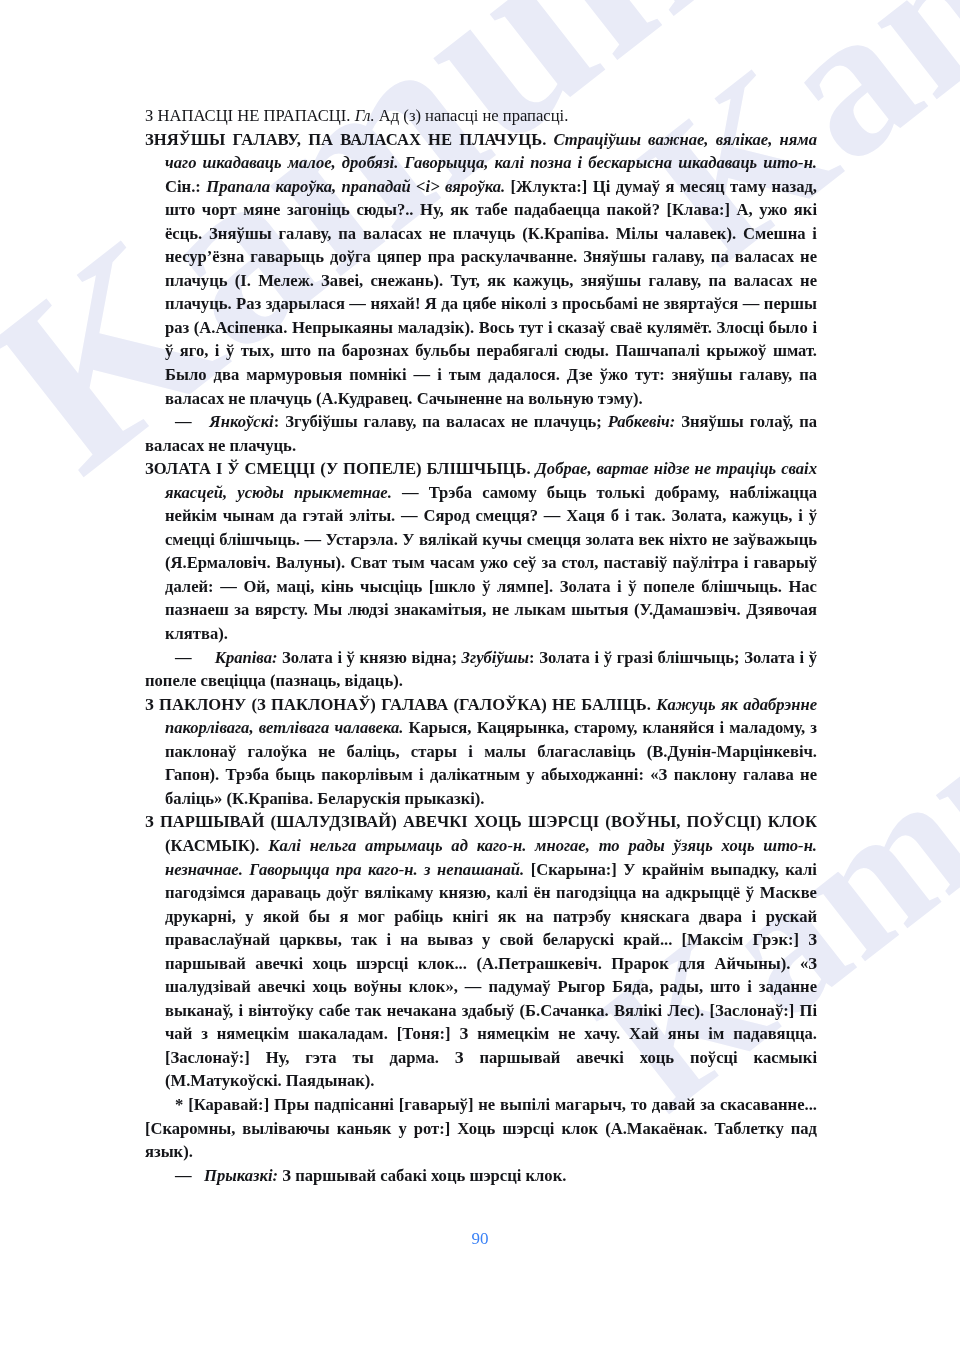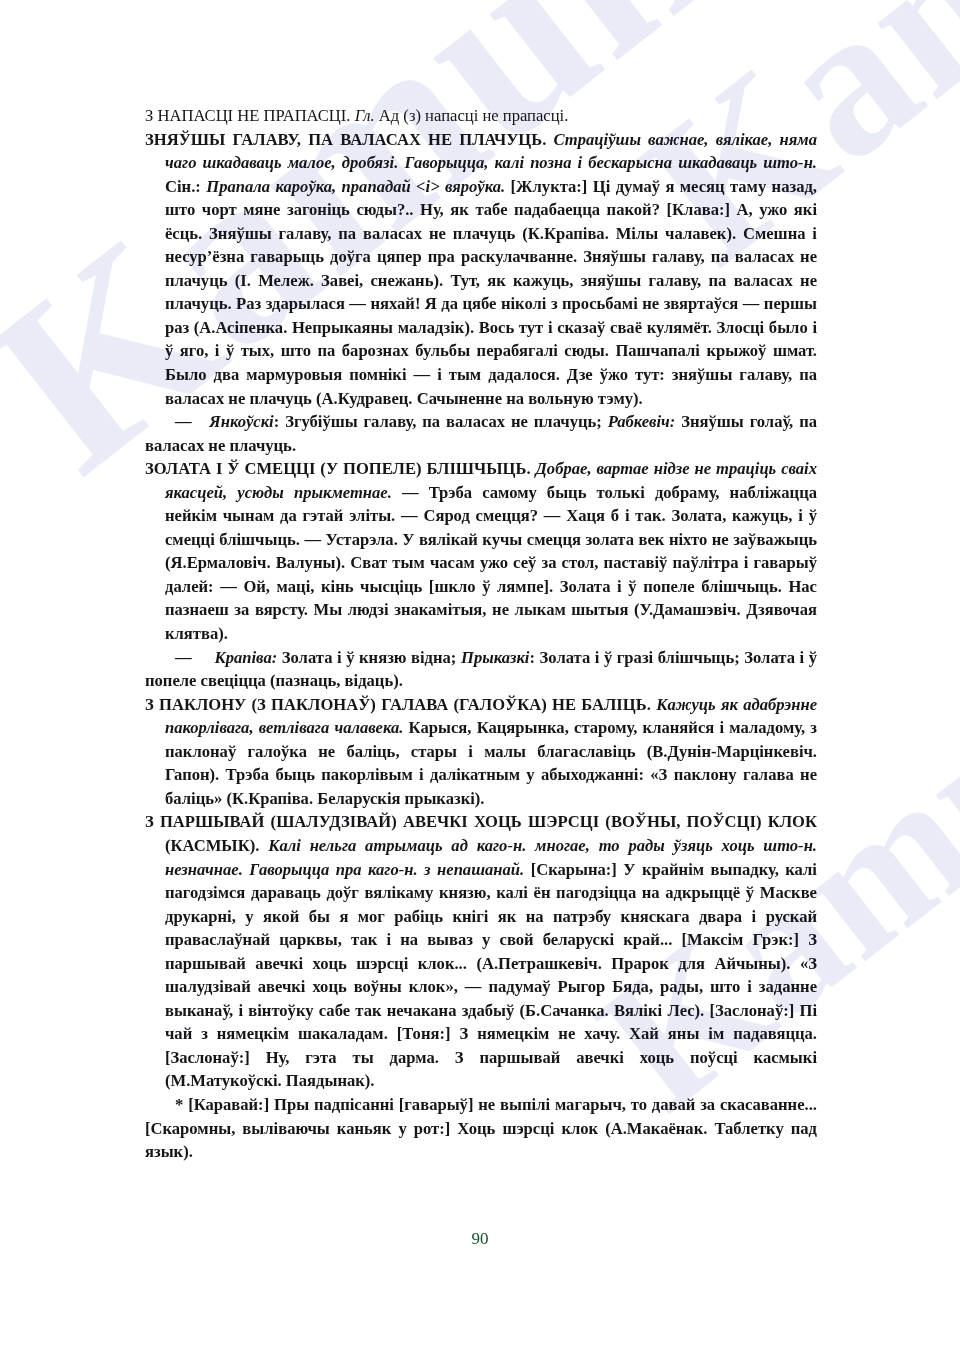--- a/index.html
+++ b/index.html
@@ -92,21 +92,21 @@
 
   #page-number {
     position: absolute;
     z-index: 1;
     top: 1229px;
     left: 0;
     width: 960px;
     text-align: center;
     font-size: 17px;
     font-family: "Liberation Serif", "DejaVu Serif", serif;
-    color: #14532d;
+    color: #3b82f6;
   }
 </style>
 </head>
 <body>
 
 <div id="watermark-layer">
   <div class="wm-text wm-a">Kamunikat.org</div>
   <div class="wm-text wm-b">Kamunikat.org</div>
   <div class="wm-text wm-c">Kamunikat.org</div>
 </div>
@@ -114,26 +114,27 @@
 <div id="page">
 
   <p class="para entry-noind"><span>З НАПАСЦІ НЕ ПРАПАСЦІ.</span> <i>Гл.</i> <span>Ад (з) напасці не прапасці.</span></p>
 
   <p class="para entry"><span>ЗНЯЎШЫ ГАЛАВУ, ПА ВАЛАСАХ НЕ ПЛАЧУЦЬ.</span> <i>Страціўшы важнае, вялікае, няма чаго шкадаваць малое, дробязі. Гаворыцца, калі позна і бескарысна шкадаваць што-н.</i> <span>Сін.:</span> <i>Прапала кароўка, прападай &lt;і&gt; вяроўка.</i> <span>[Жлукта:] Ці думаў я месяц таму назад, што чорт мяне загоніць сюды?.. Ну, як табе падабаецца пакой? [Клава:] А, ужо які ёсць. Зняўшы галаву, па валасах не плачуць (К.Крапіва. Мілы чалавек). Смешна і несур’ёзна гаварыць доўга цяпер пра раскулачванне. Зняўшы галаву, па валасах не плачуць (І. Мележ. Завеі, снежань). Тут, як кажуць, зняўшы галаву, па валасах не плачуць. Раз здарылася — няхай! Я да цябе ніколі з просьбамі не звяртаўся — першы раз (А.Асіпенка. Непрыкаяны маладзік). Вось тут і сказаў сваё кулямёт. Злосці было і ў яго, і ў тых, што па барознах бульбы перабягалі сюды. Пашчапалі крыжоў шмат. Было два мармуровыя помнікі — і тым дадалося. Дзе ўжо тут: зняўшы галаву, па валасах не плачуць (А.Кудравец. Сачыненне на вольную тэму).</span></p>
 
   <p class="para note"><span>—</span>&nbsp;&nbsp; <i>Янкоўскі</i><span>: Згубіўшы галаву, па валасах не плачуць;</span> <i>Рабкевіч:</i> <span>Зняўшы голаў, па валасах не плачуць.</span></p>
 
   <p class="para entry"><span>ЗОЛАТА І Ў СМЕЦЦІ (У ПОПЕЛЕ) БЛІШЧЫЦЬ.</span> <i>Добрае, вартае нідзе не траціць сваіх якасцей, усюды прыкметнае.</i> <span>— Трэба самому быць толькі добраму, набліжацца нейкім чынам да гэтай эліты. — Сярод смецця? — Хаця б і так. Золата, кажуць, і ў смецці блішчыць. — Устарэла. У вялікай кучы смецця золата век ніхто не заўважыць (Я.Ермаловіч. Валуны). Сват тым часам ужо сеў за стол, паставіў паўлітра і гаварыў далей: — Ой, маці, кінь чысціць [шкло ў лямпе]. Золата і ў попеле блішчыць. Нас пазнаеш за вярсту. Мы людзі знакамітыя, не лыкам шытыя (У.Дамашэвіч. Дзявочая клятва).</span></p>
 
-  <p class="para note"><span>—</span>&nbsp;&nbsp;&nbsp;&nbsp; <i>Крапіва:</i> <span>Золата і ў князю відна;</span> <i>Прыказкі</i><span>: Золата і ў гразі блішчыць; Золата і ў попеле свеціцца (пазнаць, відаць).</span></p>
+  <p class="para note"><span>—</span>&nbsp;&nbsp;&nbsp;&nbsp; <i>Крапіва:</i> <span>Золата і ў князю відна;</span> <i>Згубіўшы</i><span>: Золата і ў гразі блішчыць; Золата і ў попеле свеціцца (пазнаць, відаць).</span></p>
 
   <p class="para entry"><span>З ПАКЛОНУ (З ПАКЛОНАЎ) ГАЛАВА (ГАЛОЎКА) НЕ БАЛІЦЬ.</span> <i>Кажуць як адабрэнне пакорлівага, ветлівага чалавека.</i> <span>Карыся, Кацярынка, старому, кланяйся і маладому, з паклонаў галоўка не баліць, стары і малы благаславіць (В.Дунін-Марцінкевіч. Гапон). Трэба быць пакорлівым і далікатным у абыходжанні: «З паклону галава не баліць» (К.Крапіва. Беларускія прыказкі).</span></p>
 
 
 
   <p class="para entry"><span>З ПАРШЫВАЙ (ШАЛУДЗІВАЙ) АВЕЧКІ ХОЦЬ ШЭРСЦІ (ВОЎНЫ, ПОЎСЦІ) КЛОК (КАСМЫК).</span> <i>Калі нельга атрымаць ад каго-н. многае, то рады ўзяць хоць што-н. незначнае. Гаворыцца пра каго-н. з непашанай.</i> <span>[Скарына:] У крайнім выпадку, калі пагодзімся дараваць доўг вялікаму князю, калі ён пагодзіцца на адкрыццё ў Маскве друкарні, у якой бы я мог рабіць кнігі як на патрэбу княскага двара і рускай праваслаўнай царквы, так і на вываз у свой беларускі край... [Максім Грэк:] З паршывай авечкі хоць шэрсці клок... (А.Петрашкевіч. Прарок для Айчыны). «З шалудзівай авечкі хоць воўны клок», — падумаў Рыгор Бяда, рады, што і заданне выканаў, і вінтоўку сабе так нечакана здабыў (Б.Сачанка. Вялікі Лес). [Заслонаў:] Пі чай з нямецкім шакаладам. [Тоня:] З нямецкім не хачу. Хай яны ім падавяцца. [Заслонаў:] Ну, гэта ты дарма. З паршывай авечкі хоць поўсці касмыкі (М.Матукоўскі. Паядынак).</span></p>
 
   <p class="para note"><span>* [Каравай:] Пры падпісанні [гаварыў] не выпілі магарыч, то давай за скасаванне... [Скаромны, вылiваючы каньяк у рот:] Хоць шэрсці клок (А.Макаёнак. Таблетку пад язык).</span></p>
 
+  <p class="para note lastline-left"><span>—</span>&nbsp;&nbsp; <i>Прыказкі:</i> <span>З паршывай сабакі хоць шэрсці клок.</span></p>
 
 </div>
 
 <div id="page-number">90</div>
 
 </body></html>

